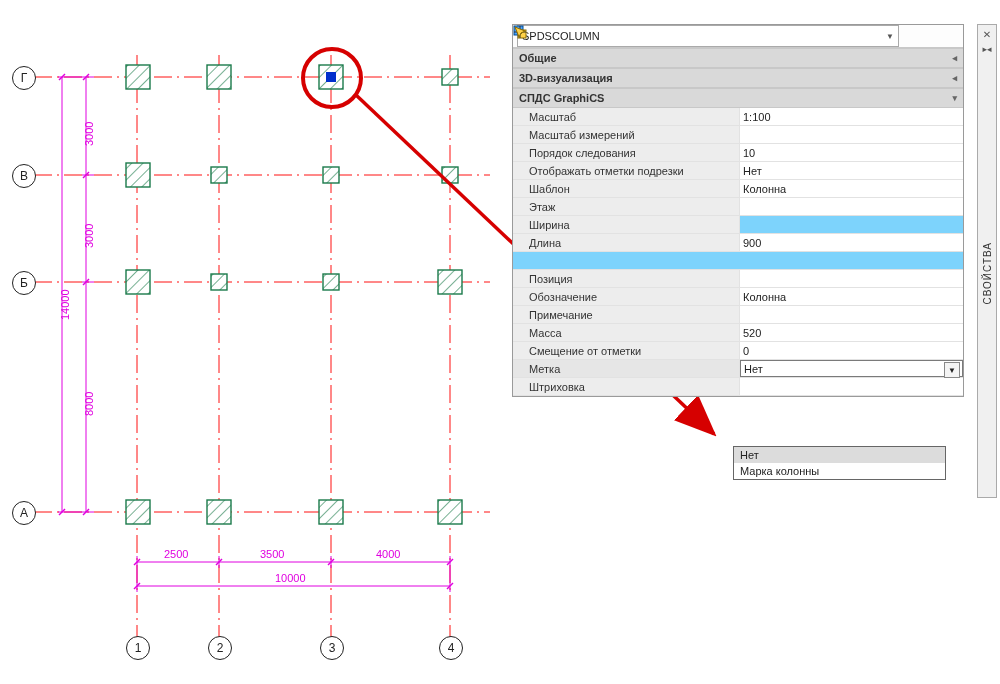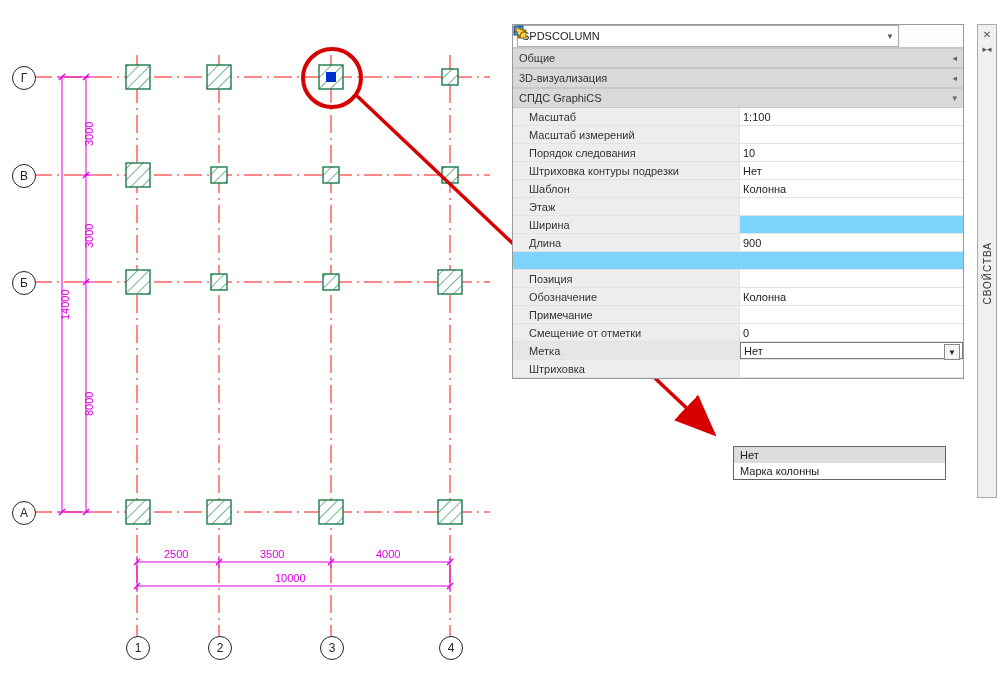--- a/index.html
+++ b/index.html
@@ -9,21 +9,21 @@
 
 .palette{position:absolute;left:512px;top:24px;width:450px;border:1px solid #9a9a9a;background:#f0f0f0}
 .pal-head{position:relative;height:22px;border-bottom:1px solid #c8c8c8;background:#fdfdfd;display:flex;align-items:center}
 .pal-head select,.pal-head .objtype{flex:1 1 auto;height:18px;margin:2px 4px;border:1px solid #aaa;background:#fff;font:inherit;padding:1px 4px}
 .pal-head .objtype{display:flex;align-items:center;justify-content:space-between}
 .pal-head .tri{font-size:8px;color:#555}
 .hicons{display:flex;gap:6px;padding-right:6px}
 .hicons span{width:14px;height:14px;display:inline-flex;align-items:center;justify-content:center}
 
 .group{}
-.ghead{background:#d9d9d9;border-top:1px solid #c8c8c8;border-bottom:1px solid #c8c8c8;height:18px;display:flex;align-items:center;justify-content:space-between;padding:0 6px;font-weight:normal;color:#333}
+.ghead{background:#d9d9d9;border-top:1px solid #c8c8c8;border-bottom:1px solid #c8c8c8;height:18px;display:flex;align-items:center;justify-content:space-between;padding:0 6px;font-weight:bold;color:#333}
 .ghead .arr{font-size:9px;color:#666}
 .row{display:flex;height:17px;border-bottom:1px solid #e2e2e2;background:#7dd3fc}
 .row .lab{width:210px;background:#ededed;border-right:1px solid #e2e2e2;padding:0 0 0 16px;display:flex;align-items:center;color:#333}
 .row .val{flex:1;padding:0 3px;display:flex;align-items:center;background:#fff}
 .row.sel .lab{background:#e6e6e6}
 .row.sel .val{border:1px solid #7a7a7a;position:relative}
 .row.sel .drop{position:absolute;right:2px;top:1px;width:14px;height:14px;border:1px solid #888;background:#f4f4f4;display:flex;align-items:center;justify-content:center;font-size:8px}
 .dd{position:absolute;left:733px;top:446px;width:211px;border:1px solid #666;background:#fff;z-index:5}
 .dd div{height:16px;padding:0 6px;display:flex;align-items:center}
 .dd .hi{background:#dcdcdc}
@@ -224,21 +224,21 @@
         </div>
     <div class="row">
           <div class="lab">Масштаб измерений</div>
           <div class="val"></div>
         </div>
     <div class="row">
           <div class="lab">Порядок следования</div>
           <div class="val">10</div>
         </div>
     <div class="row">
-          <div class="lab">Штриховка контуры подрезки</div>
+          <div class="lab">Отображать отметки подрезки</div>
           <div class="val">Нет</div>
         </div>
     <div class="row">
           <div class="lab">Шаблон</div>
           <div class="val">Колонна</div>
         </div>
     <div class="row">
           <div class="lab">Этаж</div>
           <div class="val"></div>
         </div>
@@ -255,20 +255,24 @@
           <div class="lab">Позиция</div>
           <div class="val"></div>
         </div>
     <div class="row">
           <div class="lab">Обозначение</div>
           <div class="val">Колонна</div>
         </div>
     <div class="row">
           <div class="lab">Примечание</div>
           <div class="val"></div>
+        </div>
+    <div class="row">
+          <div class="lab">Масса</div>
+          <div class="val">520</div>
         </div>
     <div class="row">
           <div class="lab">Смещение от отметки</div>
           <div class="val">0</div>
         </div>
     <div class="row sel">
       <div class="lab">Метка</div>
       <div class="val">
             <span>Нет</span>
             <span class="drop">▼</span>

